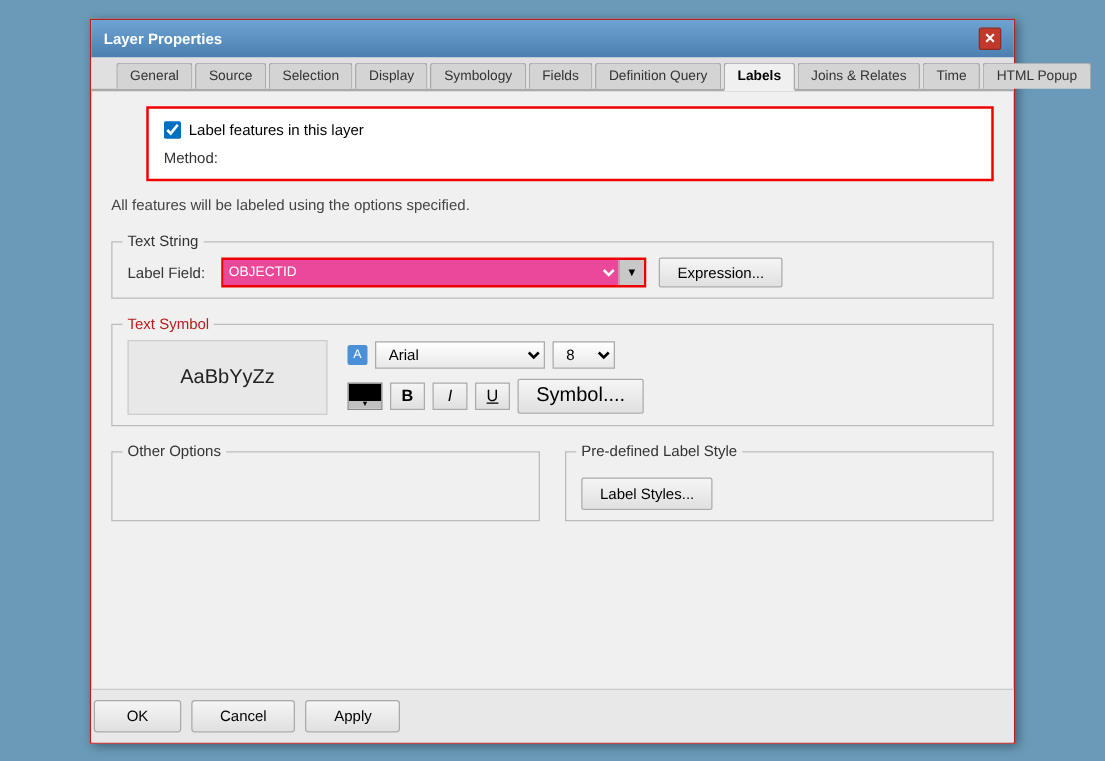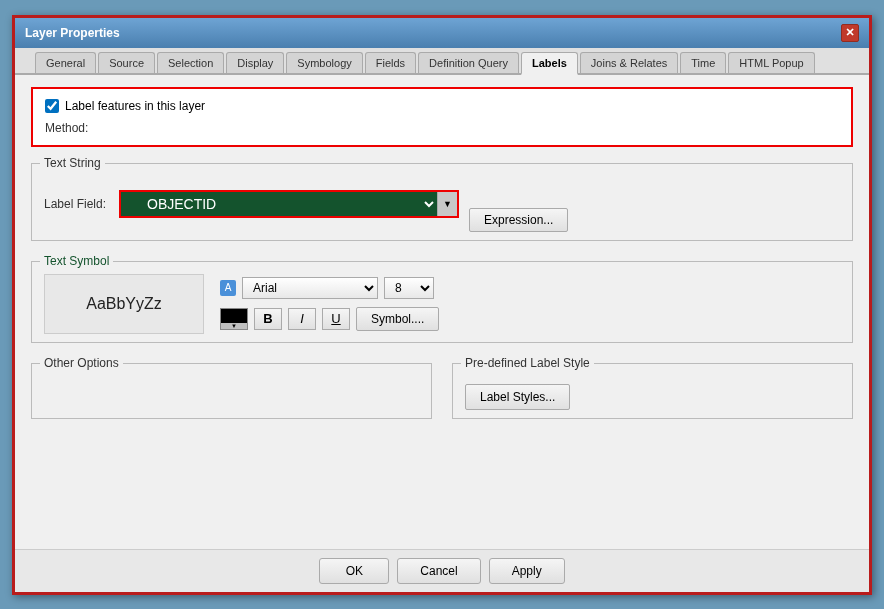--- a/index.html
+++ b/index.html
@@ -9,23 +9,23 @@
       background: #6a9ab8;
       display: flex;
       align-items: center;
       justify-content: center;
       width: 884px;
       height: 609px;
       overflow: hidden;
     }
     .dialog {
       background: #f0f0f0;
-      border: 3px solid #b91c1c;
+      border: 1px solid #b91c1c;
       box-shadow: 2px 2px 8px rgba(0,0,0,0.4);
-      width: 860px;
+      width: 740px;
       height: 580px;
       display: flex;
       flex-direction: column;
     }
     .title-bar {
       background: linear-gradient(to bottom, #6ea4d4 0%, #4a7faf 100%);
       color: white;
       padding: 6px 10px;
       display: flex;
       align-items: center;
@@ -84,20 +84,21 @@
       gap: 10px;
       overflow: hidden;
     }
     .label-features-box {
       border: 2px solid #e00;
       padding: 10px 12px;
       background: #fff;
       display: flex;
       flex-direction: column;
       gap: 8px;
+      margin-left: 28px;
     }
     .checkbox-row {
       display: flex;
       align-items: center;
       gap: 6px;
     }
     .checkbox-row input[type=checkbox] {
       width: 14px;
       height: 14px;
       accent-color: #0070c0;
@@ -154,61 +155,60 @@
     }
     .label-field-select-wrapper {
       border: 2px solid #e00;
       display: flex;
       align-items: stretch;
       flex: 1;
       max-width: 340px;
     }
     .label-field-select {
       flex: 1;
-      padding: 3px 22px;
+      padding: 3px 0;
       border: none;
-      background: #14532d;
+      background: #ec4899;
       color: white;
-      font-size: 14px;
+      font-size: 11px;
       cursor: pointer;
       outline: none;
     }
     .label-field-dropdown-btn {
       background: #c8c8c8;
       border: none;
       border-left: 1px solid #aaa;
       width: 20px;
       cursor: pointer;
       display: flex;
       align-items: center;
       justify-content: center;
     }
     .expression-btn {
       padding: 4px 14px;
       background: linear-gradient(to bottom, #f5f5f5, #e0e0e0);
       border: 1px solid #aaa;
       cursor: pointer;
       font-size: 12px;
       border-radius: 2px;
-      margin-top: 32px;
     }
     .text-symbol-box {
       border: 1px solid #bbb;
       padding: 8px 12px;
       position: relative;
       margin-top: 10px;
     }
     .text-symbol-legend {
       position: absolute;
       top: -8px;
       left: 8px;
       background: #f0f0f0;
       padding: 0 4px;
       font-size: 12px;
-      color: #14532d;
+      color: #b91c1c;
     }
     .text-symbol-inner {
       display: flex;
       align-items: center;
       gap: 16px;
       margin-top: 4px;
     }
     .preview-area {
       background: #e8e8e8;
       border: 1px solid #ccc;
@@ -296,21 +296,21 @@
       font-size: 13px;
     }
     .format-btn.bold { font-weight: bold; }
     .format-btn.italic { font-style: italic; }
     .format-btn.underline { text-decoration: underline; }
     .symbol-btn {
       padding: 4px 14px;
       background: linear-gradient(to bottom, #f5f5f5, #e0e0e0);
       border: 1px solid #aaa;
       cursor: pointer;
-      font-size: 12px;
+      font-size: 16px;
       border-radius: 2px;
     }
     .options-row {
       display: flex;
       gap: 20px;
       margin-top: 10px;
     }
     .options-group {
       border: 1px solid #bbb;
       padding: 8px 12px;
@@ -331,21 +331,21 @@
       background: linear-gradient(to bottom, #f5f5f5, #e0e0e0);
       border: 1px solid #aaa;
       cursor: pointer;
       font-size: 12px;
       border-radius: 2px;
       margin-top: 6px;
     }
     .bottom-bar {
       display: flex;
       align-items: center;
-      justify-content: center;
+      justify-content: flex-start;
       padding: 8px 2px;
       border-top: 1px solid #ccc;
       gap: 8px;
       background: #e8e8e8;
     }
     .bottom-btn {
       padding: 5px 22px;
       background: linear-gradient(to bottom, #f5f5f5, #e0e0e0);
       border: 1px solid #aaa;
       cursor: pointer;
@@ -388,20 +388,21 @@
     <div class="label-features-box">
       <div class="checkbox-row">
         <input type="checkbox" checked="" style="">
         <span>Label features in this layer</span>
       </div>
       <div class="method-row">
         <span class="method-label">Method:</span>
       </div>
     </div>
 
+    <div class="info-text">All features will be labeled using the options specified.</div>
 
     <div class="group-box">
       <span class="group-box-legend">Text String</span>
       <div class="label-field-row">
         <span class="label-field-label">Label Field:</span>
         <div class="label-field-select-wrapper">
           <select class="label-field-select"><option>OBJECTID</option><option>Shape</option><option>Shape_Length</option><option>Shape_Area</option></select>
           <button class="label-field-dropdown-btn">
             <span class="chevron">▼</span>
           </button>

